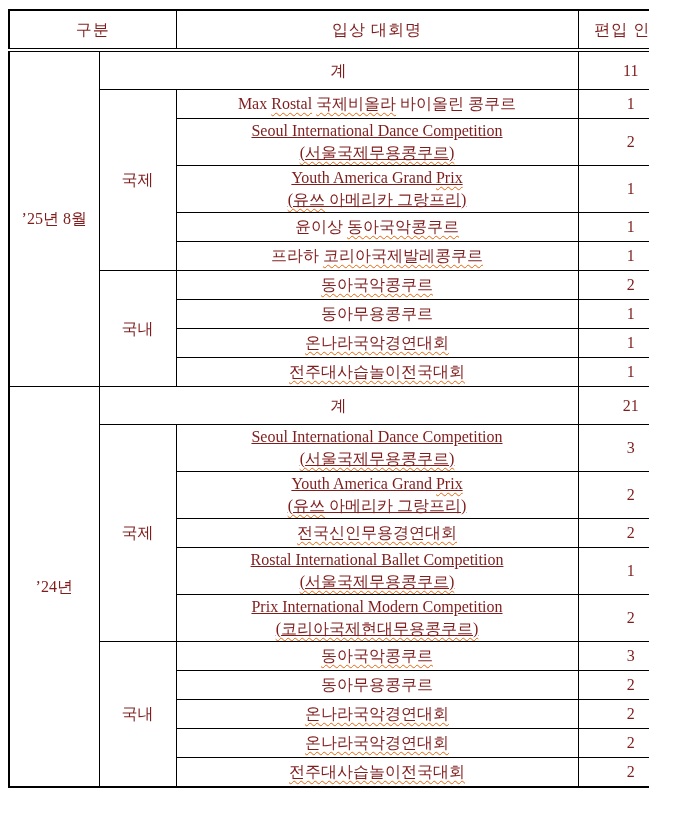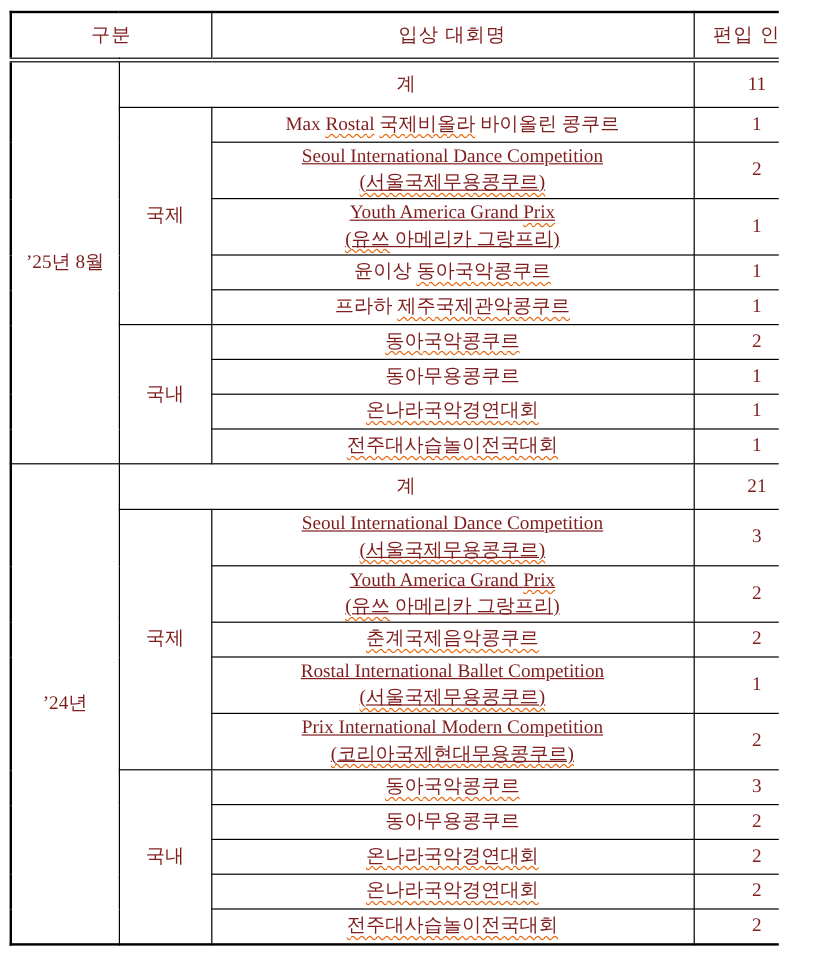--- a/index.html
+++ b/index.html
@@ -93,21 +93,21 @@
           <td class="num">1</td>
         </tr>
         <tr>
           <td class="name">
             <div class="line"><span>윤이상 </span><span class="u">동아국악콩쿠르</span></div>
           </td>
           <td class="num">1</td>
         </tr>
         <tr>
           <td class="name">
-            <div class="line"><span>프라하 </span><span class="u">제주국제관악콩쿠르</span></div>
+            <div class="line"><span>프라하 </span><span class="u">코리아국제발레콩쿠르</span></div>
           </td>
           <td class="num">1</td>
         </tr>
         <tr>
           <td class="scope" rowspan="4">국내</td>
           <td class="name">
             <div class="line"><span class="u">동아국악콩쿠르</span></div>
           </td>
           <td class="num">2</td>
         </tr>
@@ -144,21 +144,21 @@
         </tr>
         <tr>
           <td class="name two">
             <div class="line"><span>Youth America Grand </span><span class="u">Prix</span></div>
             <div class="line"><span class="u">(유쓰</span><span> 아메리카 그랑프리)</span></div>
           </td>
           <td class="num">2</td>
         </tr>
         <tr>
           <td class="name">
-            <div class="line"><span class="u">춘계국제음악콩쿠르</span></div>
+            <div class="line"><span class="u">전국신인무용경연대회</span></div>
           </td>
           <td class="num">2</td>
         </tr>
         <tr>
           <td class="name two">
             <div class="line"><span>Rostal International Ballet Competition</span></div>
             <div class="line"><span class="u">(서울국제무용콩쿠르)</span></div>
           </td>
           <td class="num">1</td>
         </tr>

